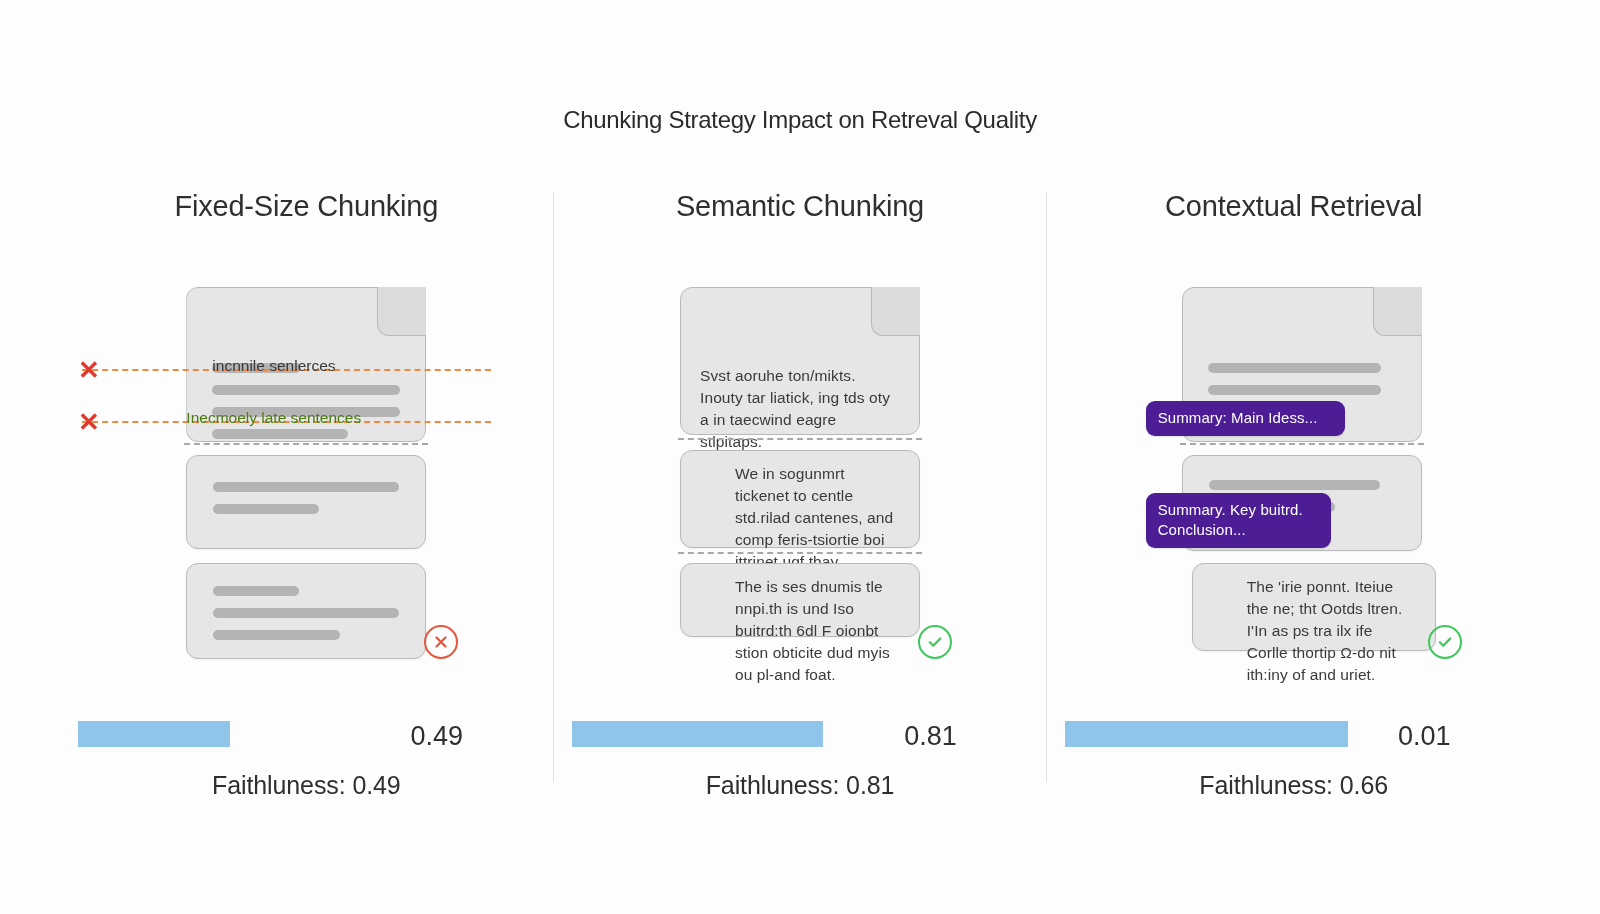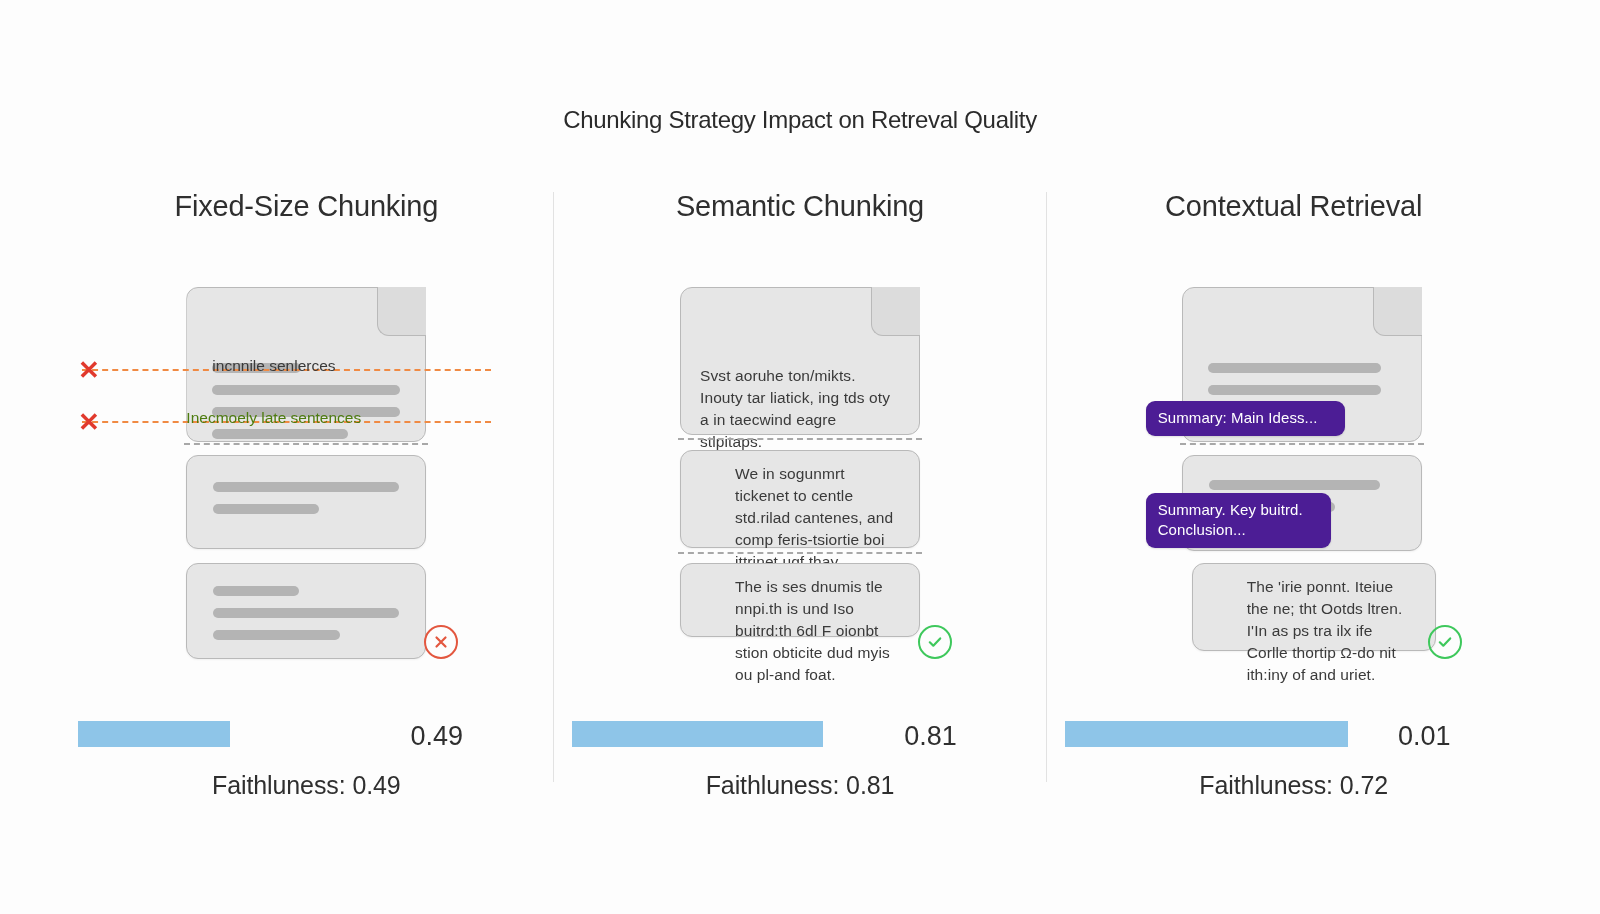--- a/index.html
+++ b/index.html
@@ -385,18 +385,18 @@
         </div>
       </div>
 
       <div class="score-block">
         <div class="score-row">
           <div class="bar-track">
             <div class="bar-fill" style="width:91%;"></div>
           </div>
           <div class="score-value">0.01</div>
         </div>
-        <div class="score-caption">Faithluness: 0.72</div>
+        <div class="score-caption">Faithluness: 0.66</div>
       </div>
     </div>
 
   </div>
 </div>
 
 </body></html>

